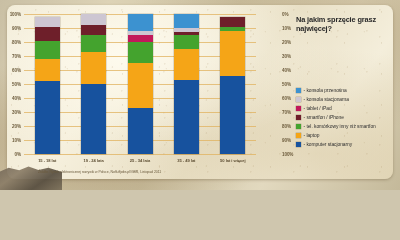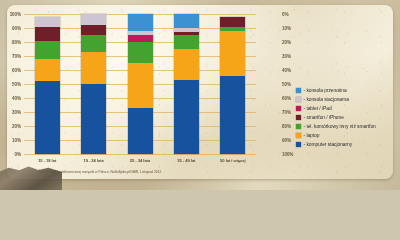--- a/index.html
+++ b/index.html
@@ -173,20 +173,21 @@
       <div class="catlabel" style="left: 162.4px;">35 - 49 lat</div>
       <div class="bar" style="left: 196.3px; height: 137.2px;">
         <div class="seg" style="height: 9.8px; background: rgb(110, 31, 42);"></div>
         <div class="seg" style="height: 4.2px; background: rgb(68, 163, 46);"></div>
         <div class="seg" style="height: 44.8px; background: rgb(245, 165, 23);"></div>
         <div class="seg" style="height: 78.4px; background: rgb(23, 82, 158);"></div>
       </div>
       <div class="catlabel" style="left: 208.8px;">50 lat i więcej</div>
     </div>
 
+  <div id="title">Na jakim sprzęcie grasz najwięcej?</div>
 
   <div id="legend">
       <div class="lrow">
         <span class="lsw" style="background: rgb(60, 146, 208);"></span>
         <span class="ltxt">- konsola przenośna</span>
       </div>
       <div class="lrow">
         <span class="lsw" style="background: rgb(205, 198, 210);"></span>
         <span class="ltxt">- konsola stacjonarna</span>
       </div>

